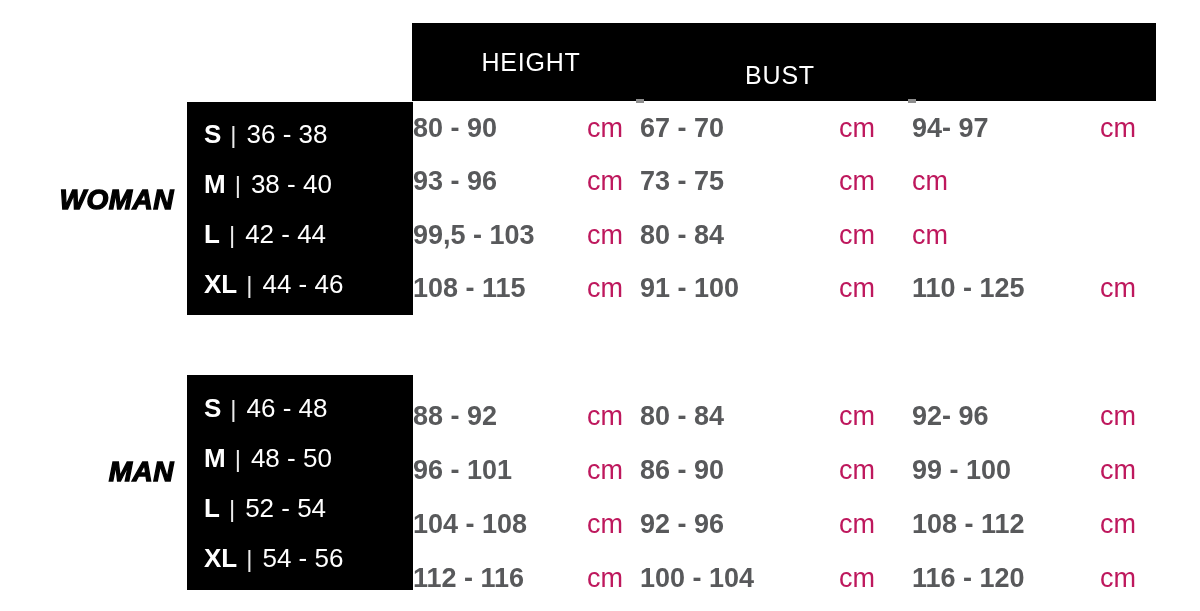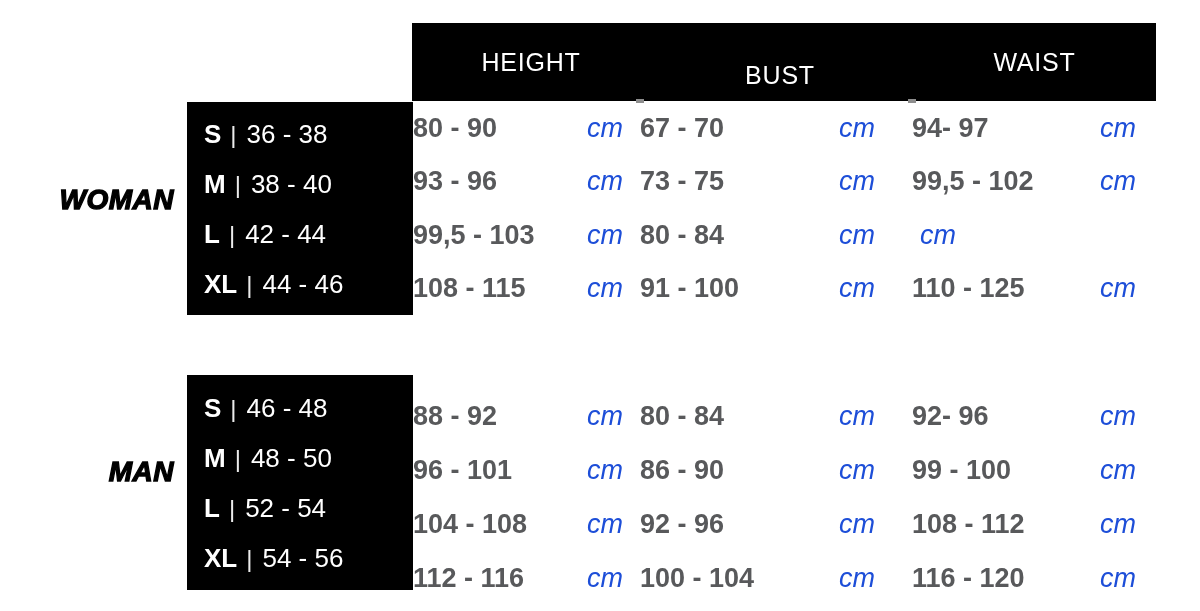--- a/index.html
+++ b/index.html
@@ -98,31 +98,30 @@
     align-items: center;
     justify-content: space-between;
     font-size: 27px;
     color: #58595b;
     white-space: nowrap;
   }
   .cell.c1 { padding-right: 17px; }
   .cell.c2 { padding-right: 37px; }
   .cell.c3 { padding-right: 39px; }
   .num  { font-weight: bold; color: #58595b; }
-  .unit { font-weight: 400; margin-left: 8px; color: #1d4ed8; font-style: italic; }
+  .unit { font-weight: 400; margin-left: 0; color: #be185d; }
 </style>
 </head>
 <body>
 
 <div class="canvas">
 
   <div class="header-bar">
     <div class="hcell h1">HEIGHT</div>
     <div class="hcell h2">BUST</div>
-    <div class="hcell h3">WAIST</div>
   </div>
   <div class="tick t1"></div>
   <div class="tick t2"></div>
 
   <div class="section-label woman">WOMAN</div>
   <div class="section-label man">MAN</div>
 
   <div class="size-box woman-box">
     <div class="size-row">
       <span class="size-letter">S</span>
@@ -162,21 +161,20 @@
 
     <div class="cell c1">
         <span class="num">93 - 96</span>
         <span class="unit">cm</span>
       </div>
     <div class="cell c2">
         <span class="num">73 - 75</span>
         <span class="unit">cm</span>
       </div>
     <div class="cell c3">
-        <span class="num">99,5 - 102</span>
         <span class="unit">cm</span>
       </div>
 
     <div class="cell c1">
         <span class="num">99,5 - 103</span>
         <span class="unit">cm</span>
       </div>
     <div class="cell c2">
         <span class="num">80 - 84</span>
         <span class="unit">cm</span>

